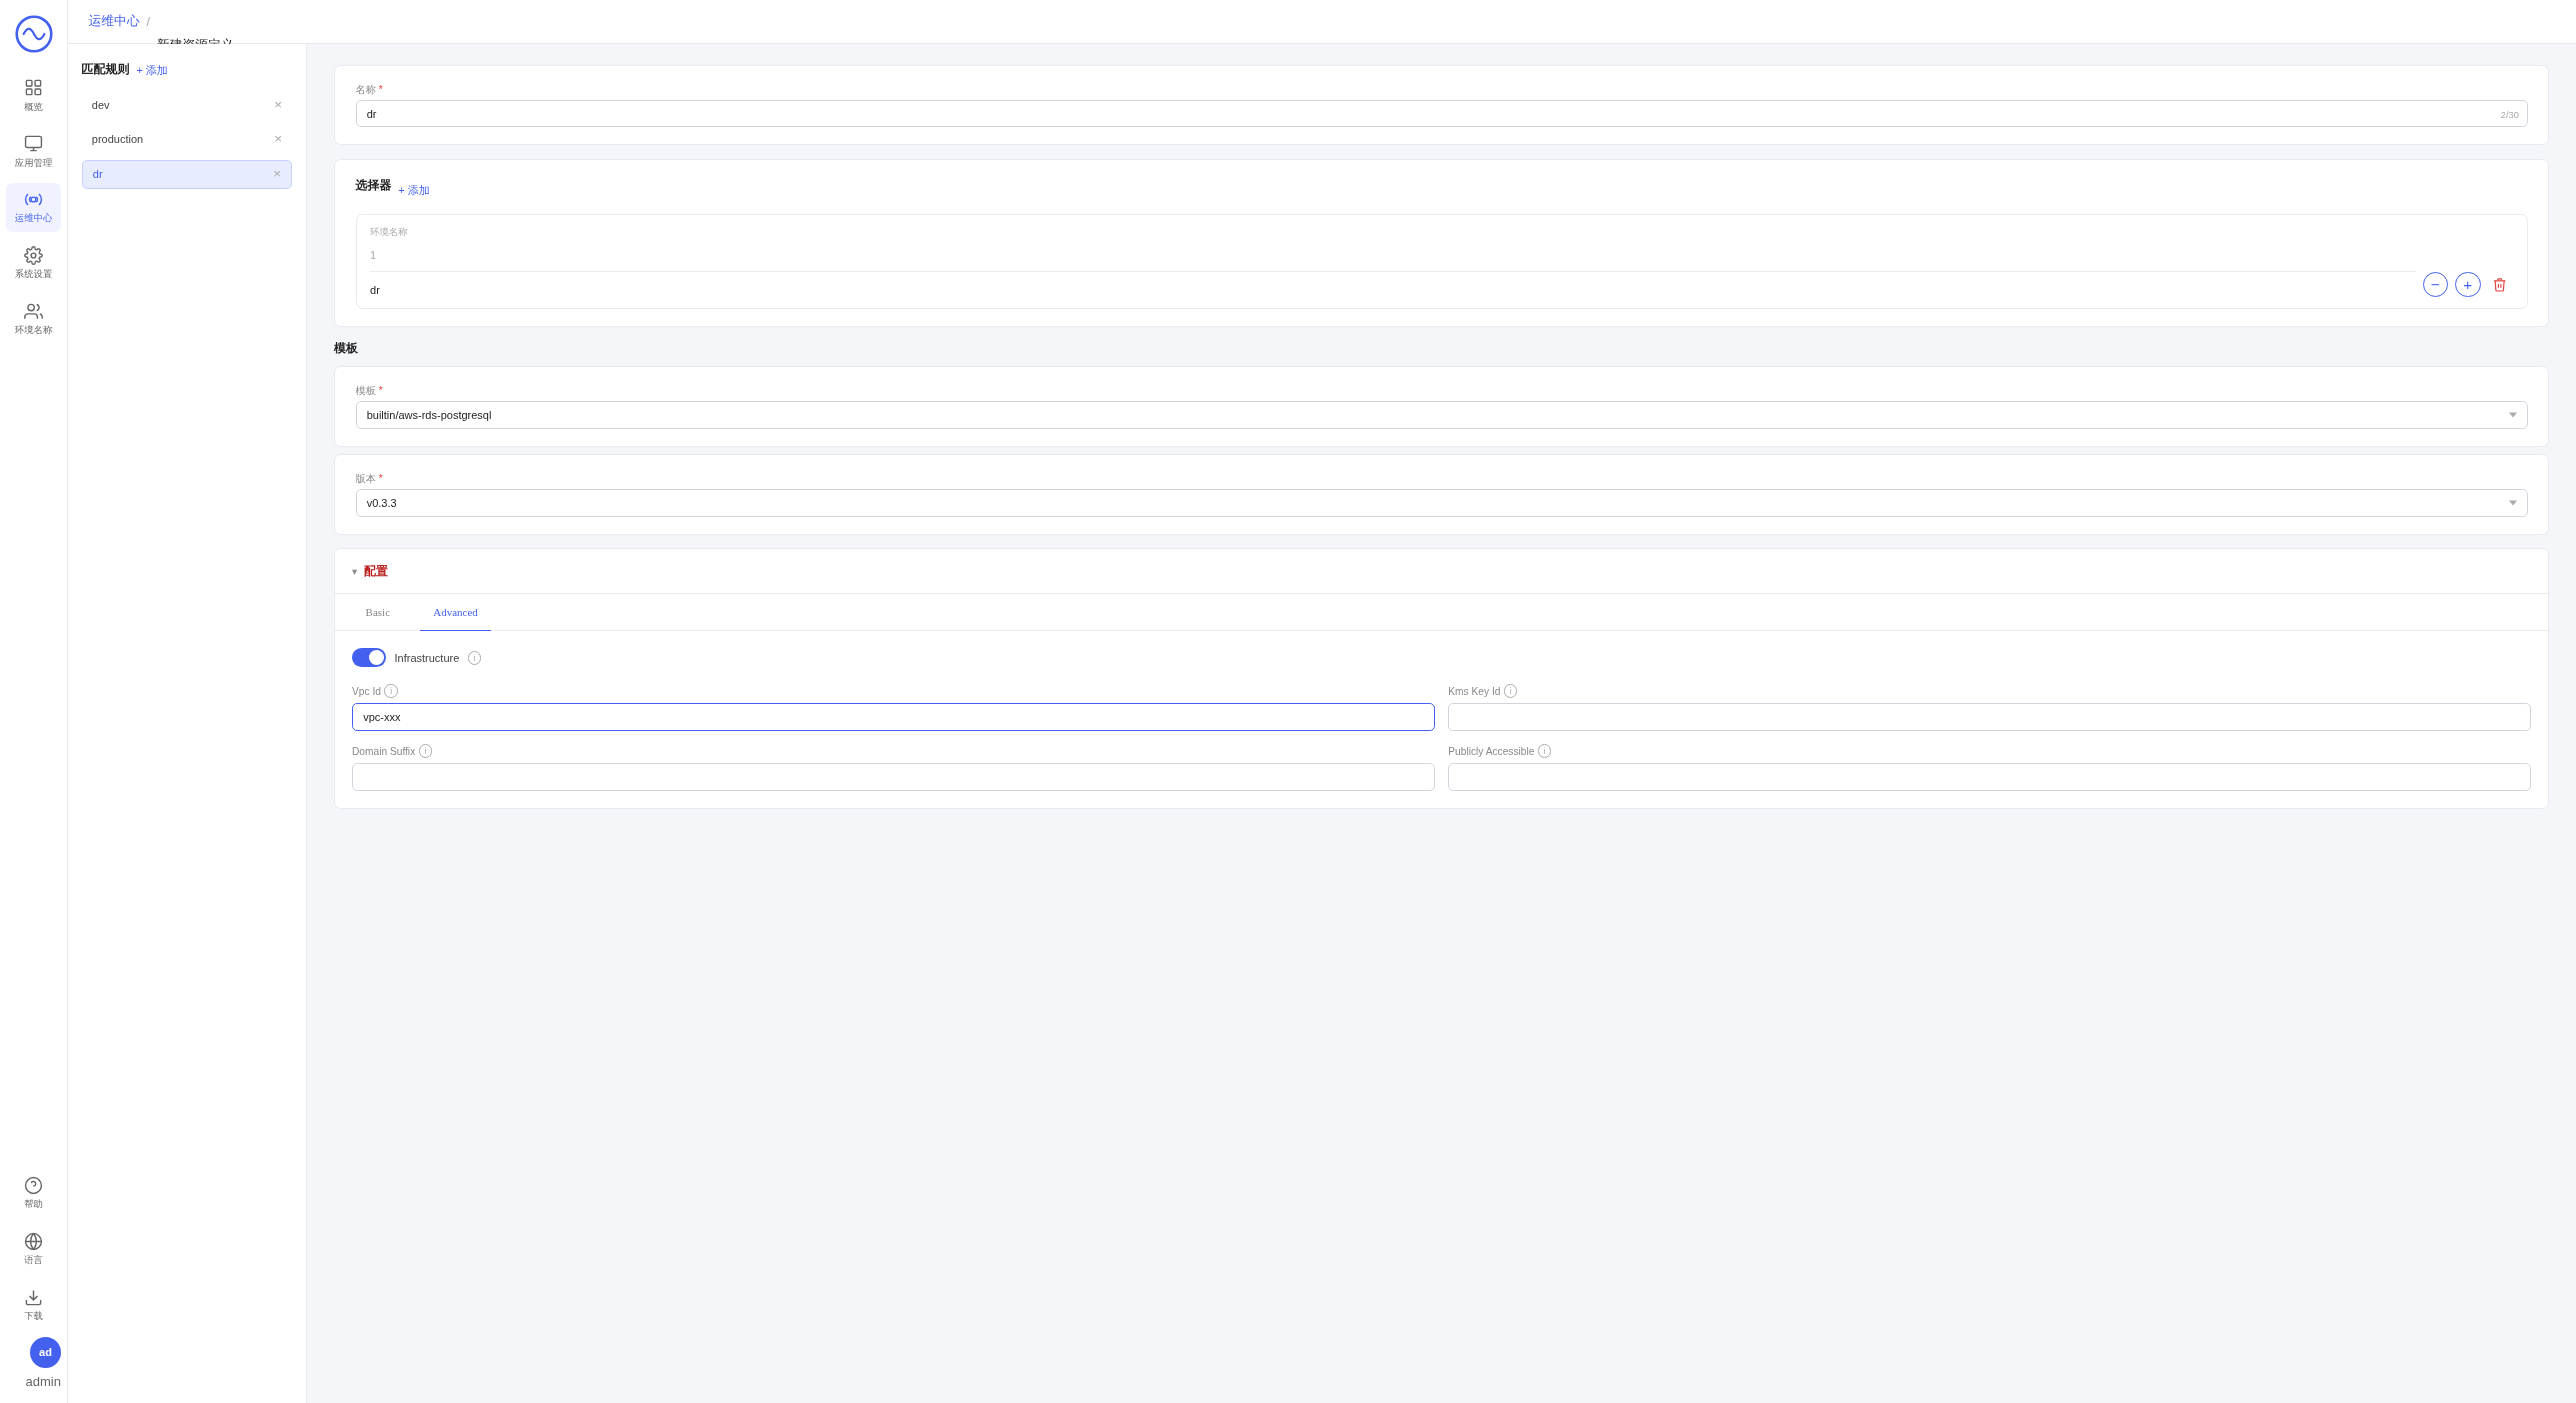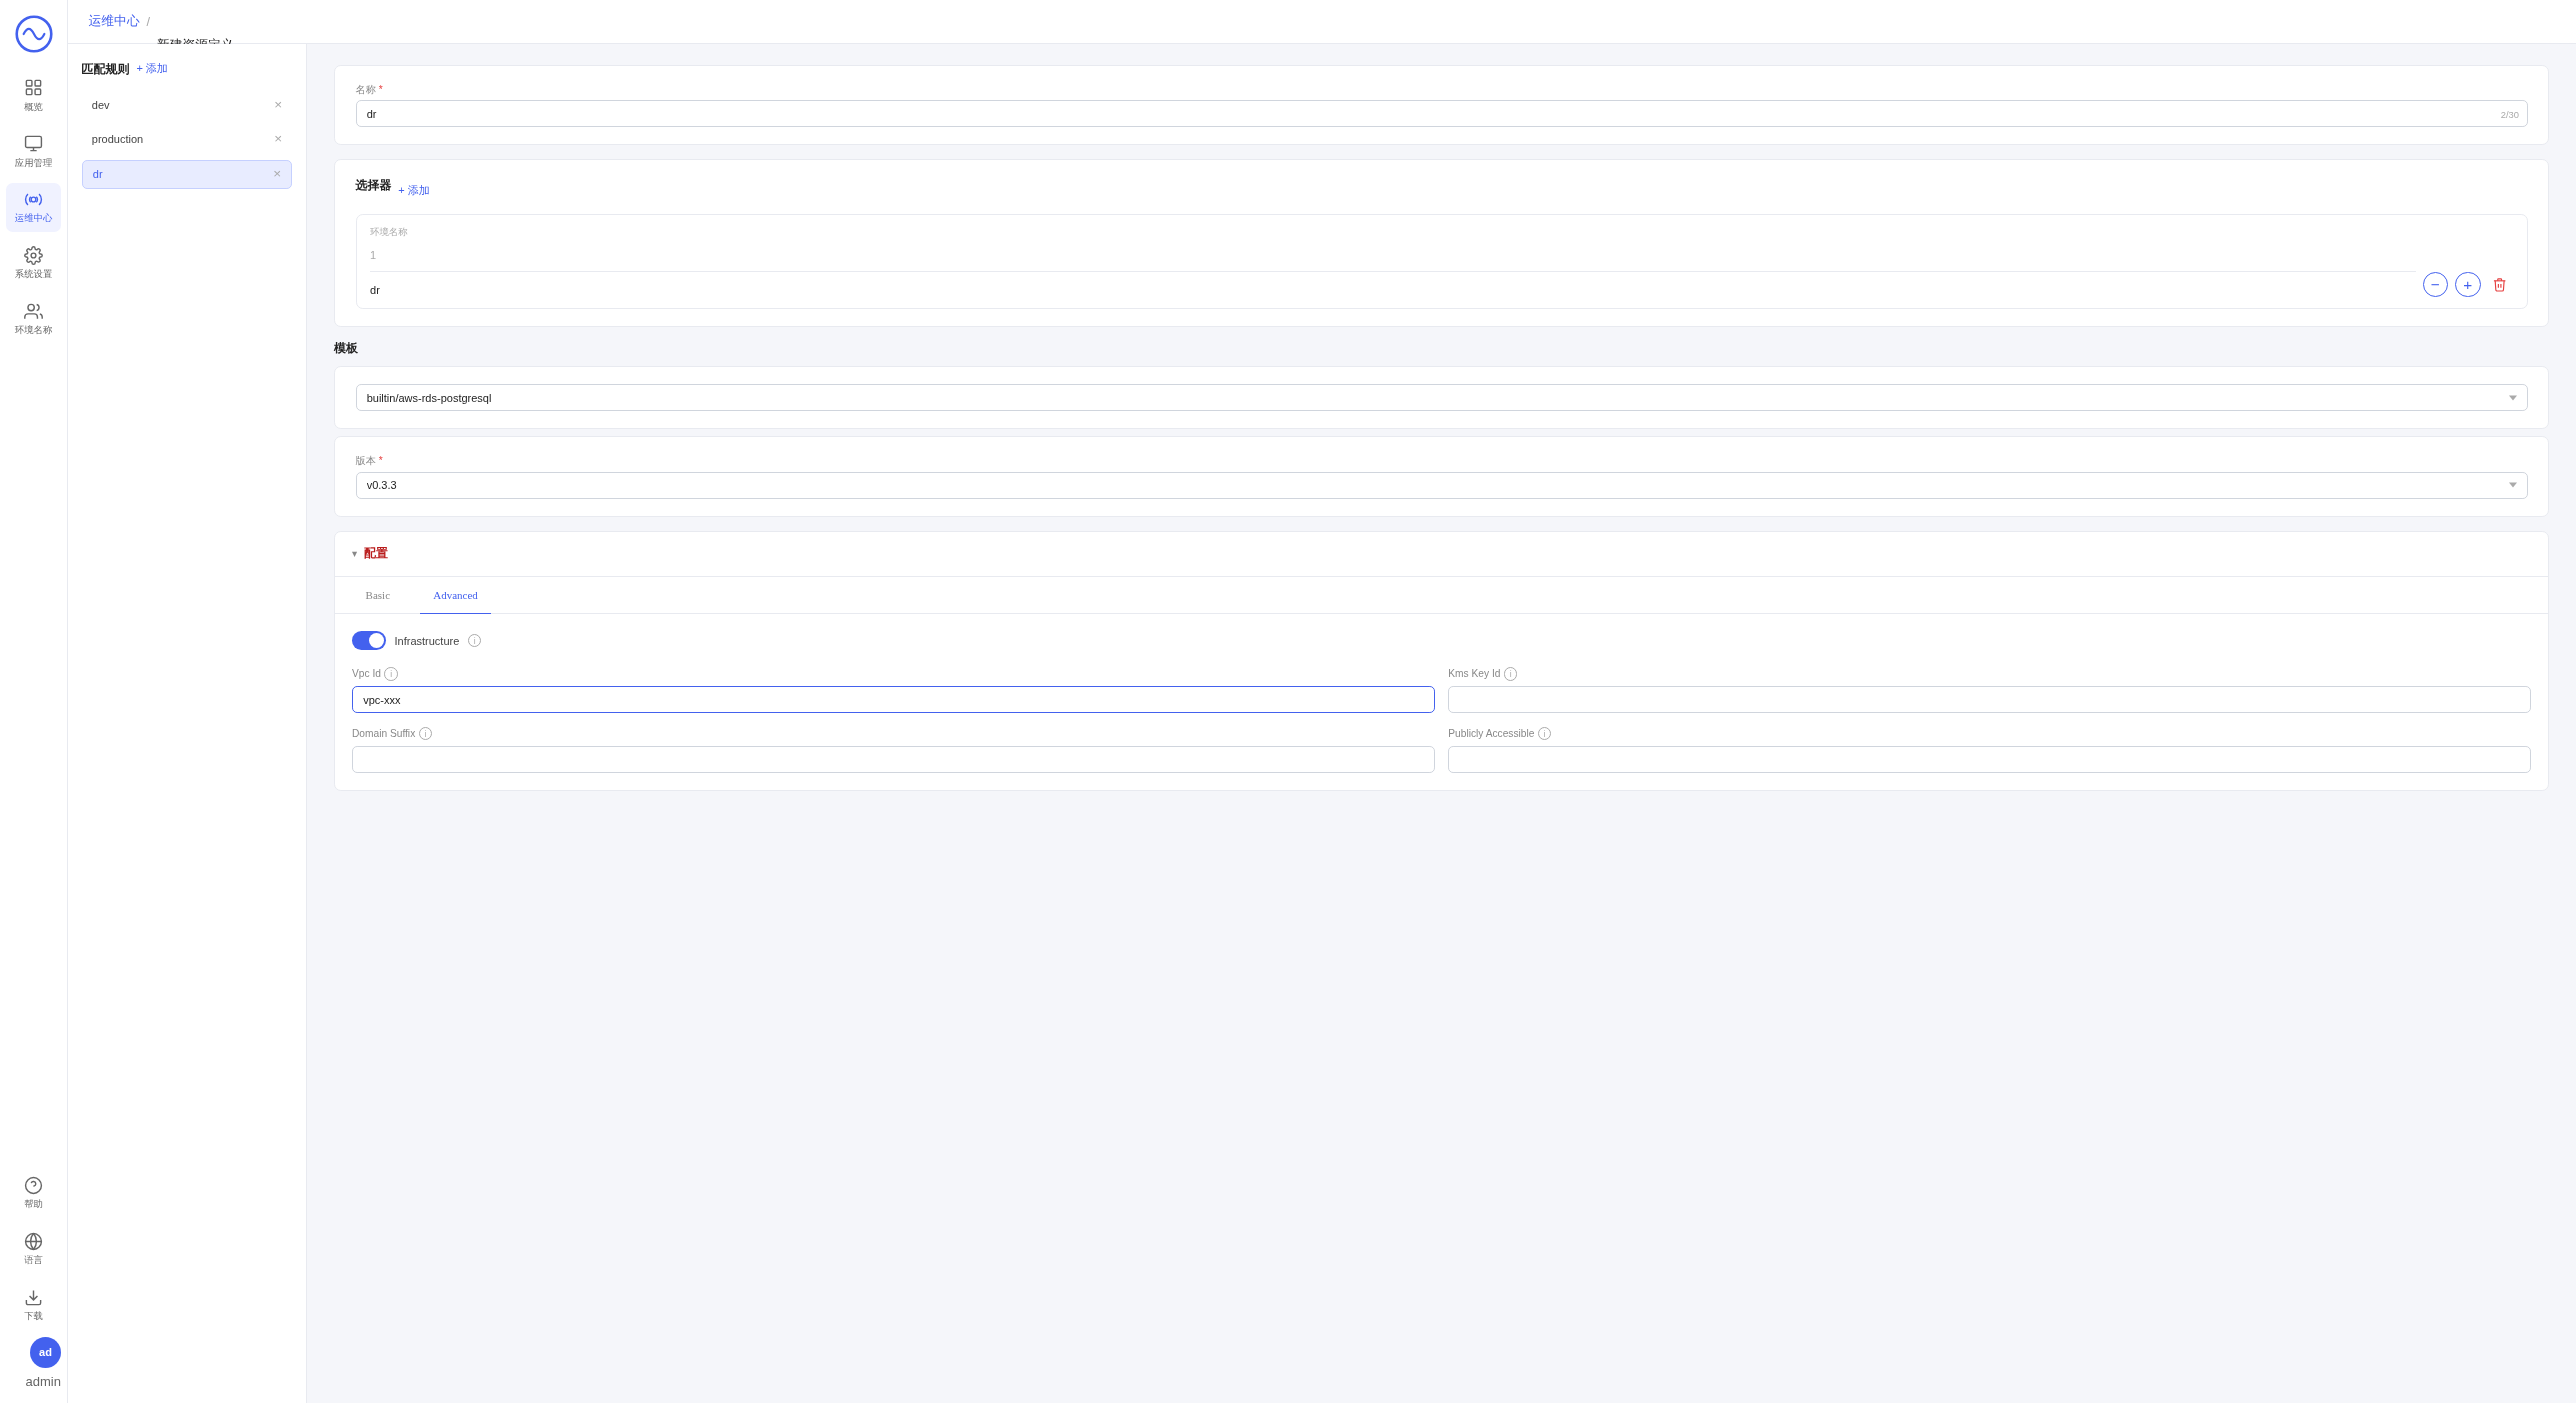--- a/index.html
+++ b/index.html
@@ -95,21 +95,21 @@
     .left-panel {
       width: 239px;
       background: #fff;
       border-right: 0.9px solid #e8eaf0;
       padding: 17px 13.6px;
       flex-shrink: 0;
       overflow-y: auto;
     }
     .matching-rule-header {
       display: flex;
-      align-items: flex-start;
+      align-items: flex-end;
       gap: 6.8px;
       margin-bottom: 13.6px;
     }
     .matching-rule-title { font-size: 12px; font-weight: 600; color: #222; }
     .add-btn {
       display: flex;
       align-items: center;
       gap: 3.4px;
       color: #4361ee;
       font-size: 11px;
@@ -529,20 +529,23 @@
               <path d="M19 6l-1 14a2 2 0 01-2 2H8a2 2 0 01-2-2L5 6"></path>
               <path d="M10 11v6M14 11v6"></path>
               <path d="M9 6V4a1 1 0 011-1h4a1 1 0 011 1v2"></path>
             </svg>
           </button>
         </div>
       </div>
 
       <div class="section-title" style="margin-bottom:8.5px;">模板</div>
       <div class="form-card" style="margin-bottom:6.8px;">
+        <div class="form-label">
+          <span>模板</span><span class="required"> *</span>
+        </div>
         <div class="select-wrapper">
           <select class="select-input">
             <option>builtin/aws-rds-postgresql</option>
           </select>
         </div>
       </div>
       <div class="form-card">
         <div class="form-label">
           <span>版本</span><span class="required"> *</span>
         </div>

